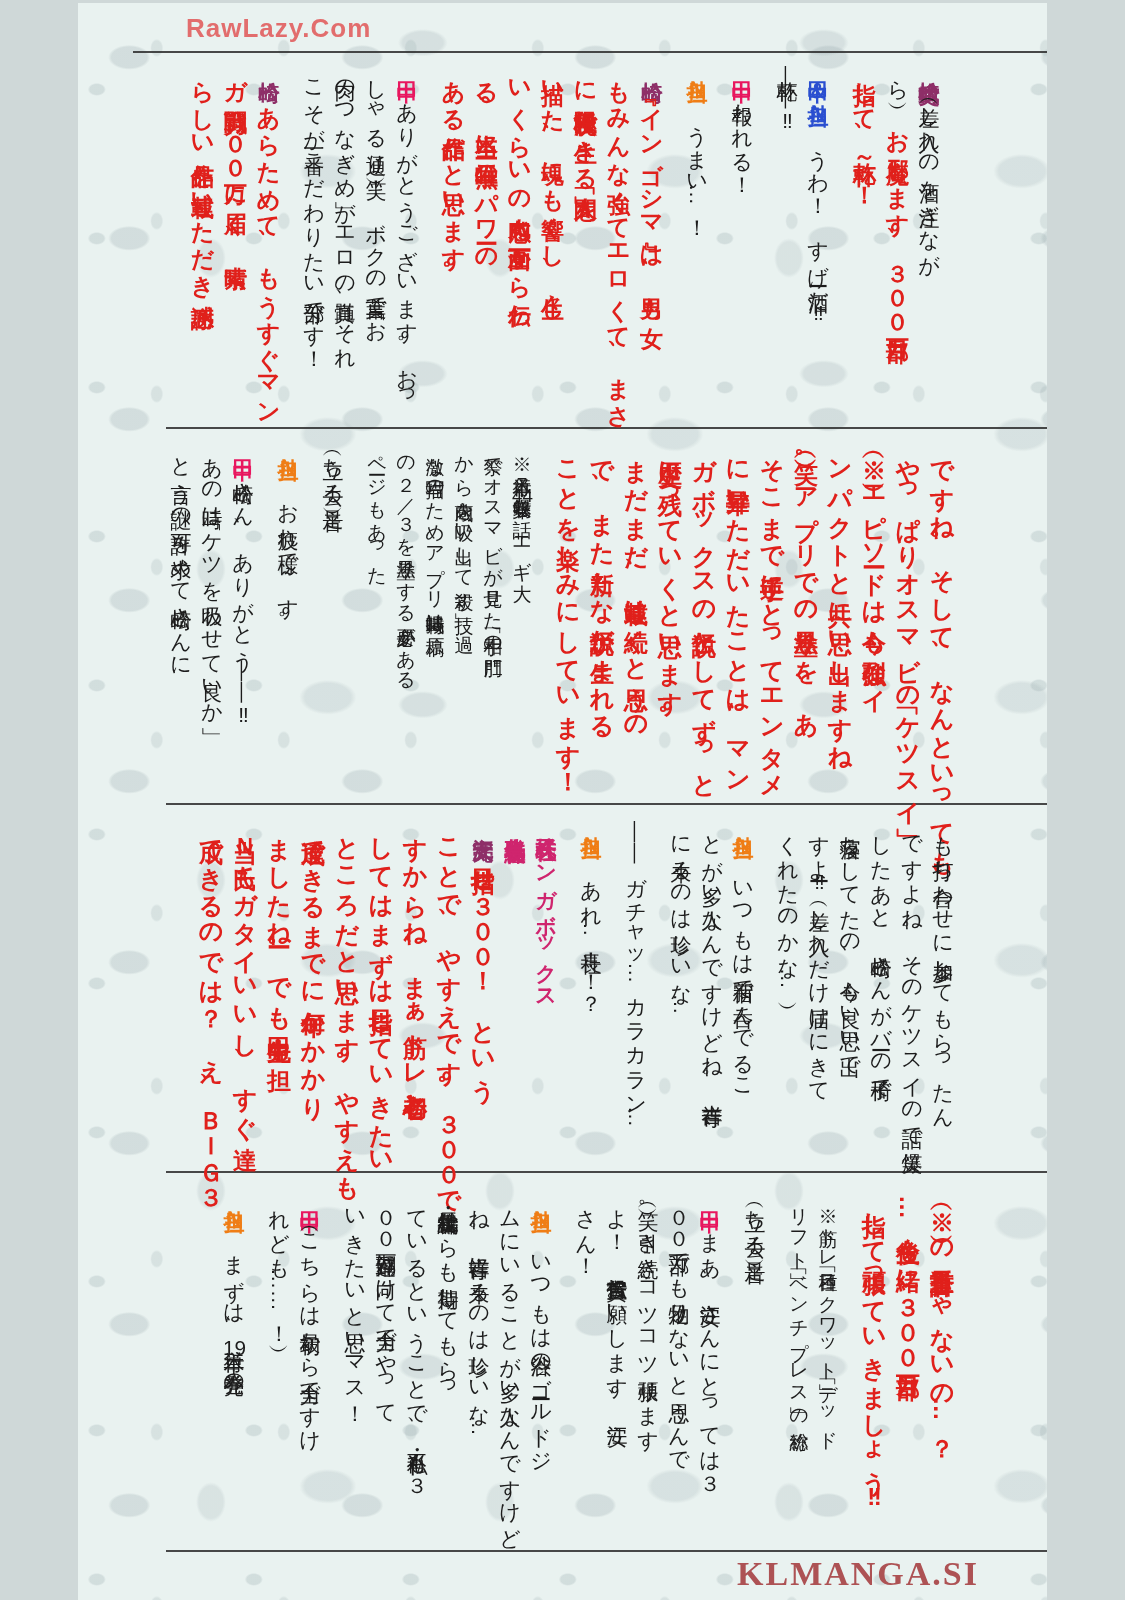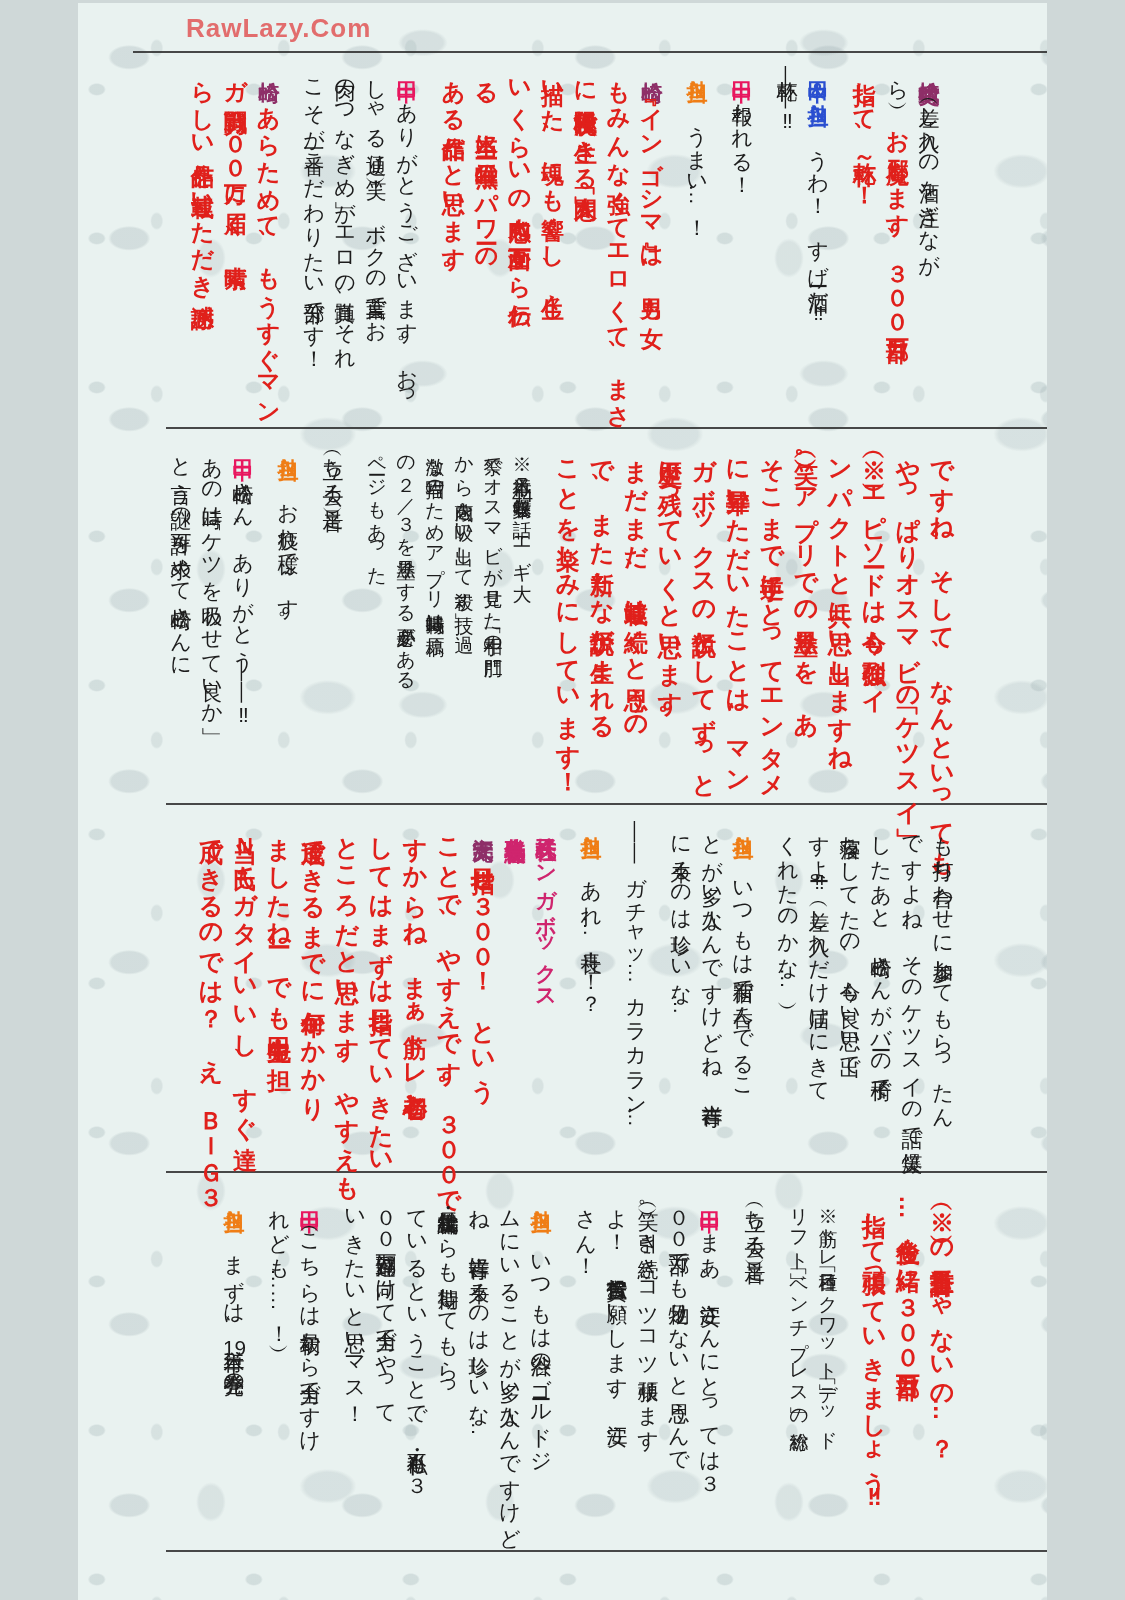--- a/index.html
+++ b/index.html
@@ -164,13 +164,14 @@
         <div class="col"><span class="run blk">ね。吉祥寺に来るのは珍しいな…</span></div>
         <div class="col"><span class="run blk">社長・総編集長からも期待してもらっ</span></div>
         <div class="col"><span class="run blk">ているということで、不肖・私も３</span></div>
         <div class="col"><span class="run blk">００万部到達に向けて全力でやって</span></div>
         <div class="col"><span class="run blk">いきたいと思いマス！</span></div>
         <div class="col turn"><span class="nm tanaka">田中</span><span class="run blk">　（こちらは最初から全力ですけ</span></div>
         <div class="col"><span class="run blk">れども……！）</span></div>
         <div class="col turn"><span class="nm tanto">担当Ｎ</span><span class="run blk">　まずは、単行本</span><span class="run blk tcy">19</span><span class="run blk">巻発売の</span></div>
       </div>
     </div>
+  <div class="wm-bottom">KLMANGA.SI</div>
 </div>
 
 </body></html>

